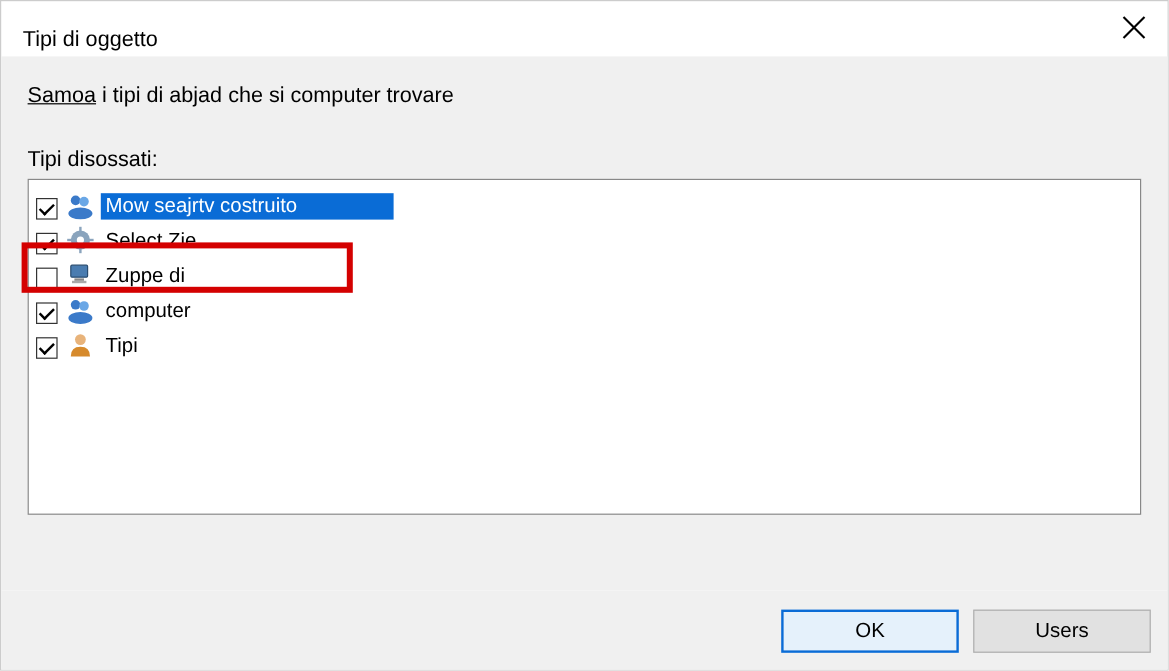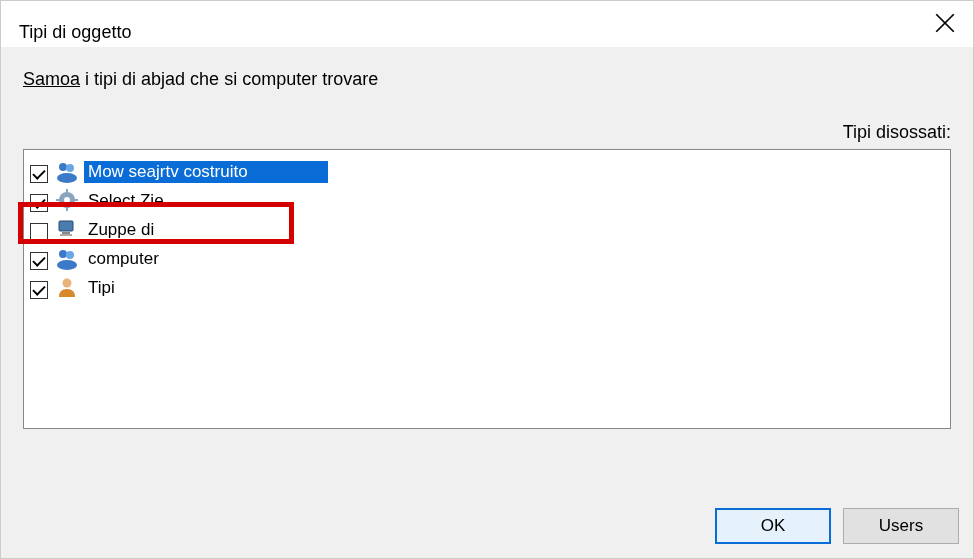--- a/index.html
+++ b/index.html
@@ -53,21 +53,20 @@
       color: #000;
       margin-bottom: 32px;
     }
     .instruction .underlined {
       text-decoration: underline;
       text-decoration-thickness: 1px;
     }
     .list-label {
       font-size: 18px;
       margin-bottom: 6px;
-      text-align: right;
     }
     .listbox {
       background: #fff;
       border: 1px solid #888;
       height: 280px;
       padding: 4px;
       position: relative;
     }
     .listrow {
       display: flex;
@@ -124,21 +123,21 @@
       pointer-events: none;
     }
     .btnbar {
       display: flex;
       justify-content: flex-end;
       gap: 12px;
       padding: 16px 14px 14px 0;
       background: #f0f0f0;
     }
     .btn {
-      width: 116px;
+      width: 148px;
       height: 36px;
       font-size: 17px;
       background: #e1e1e1;
       border: 1px solid #adadad;
       cursor: pointer;
     }
     .btn.default {
       border: 2px solid #0a6cd6;
       background: #e5f1fb;
     }

